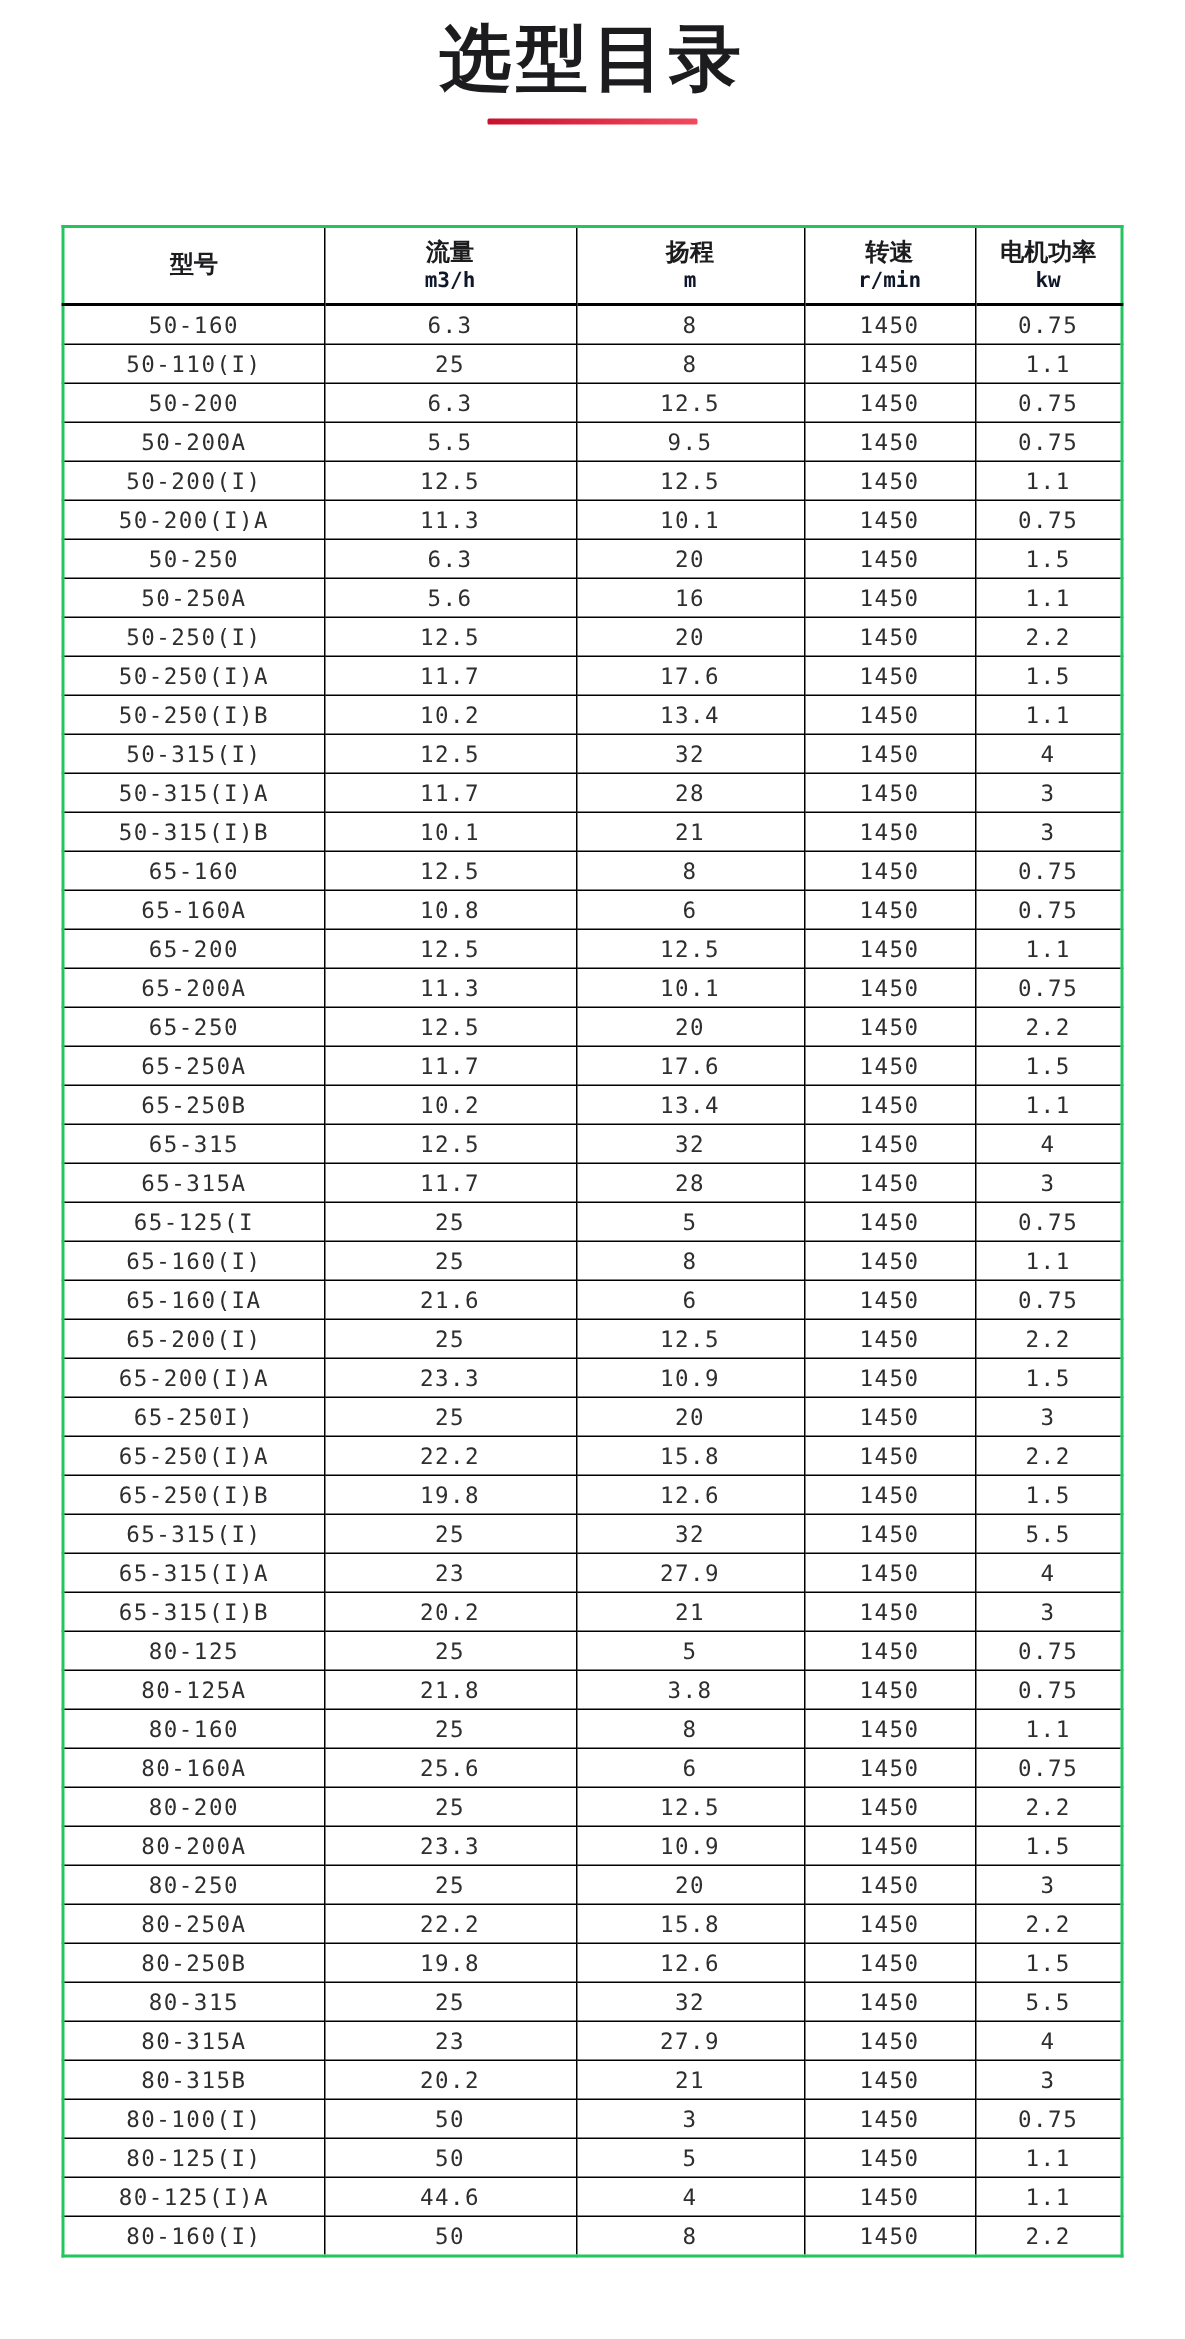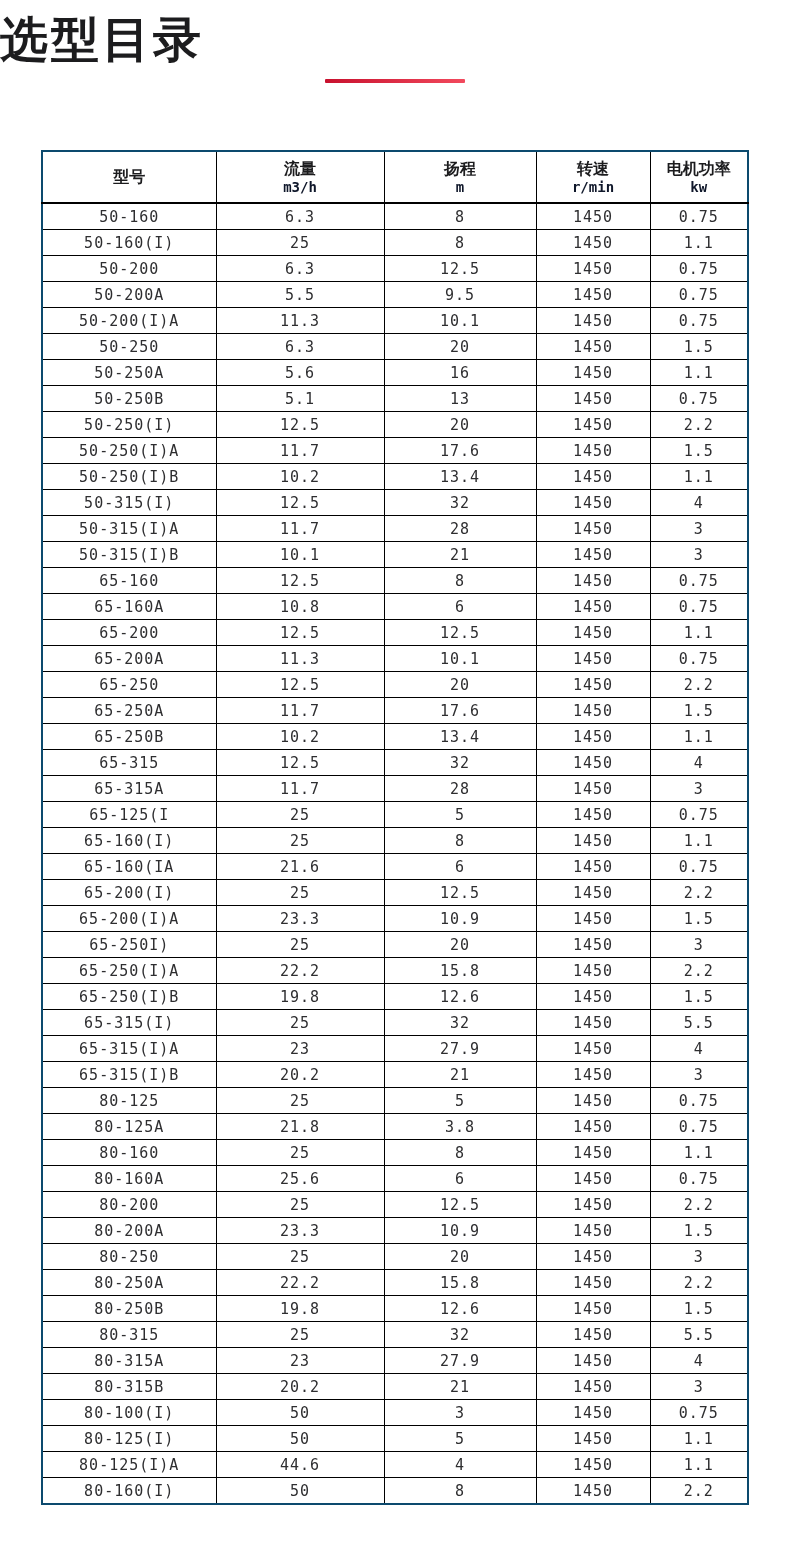--- a/index.html
+++ b/index.html
@@ -10,40 +10,41 @@
   }
   .page {
     width: 790px;
     height: 1559px;
     background: #ffffff;
     overflow: hidden;
   }
   .page-title {
     margin: 0;
     padding-top: 8px;
+    text-align: center;
     font-size: 48px;
     line-height: 64px;
     font-weight: bold;
     color: #1c1c1e;
     letter-spacing: 3px;
     font-family: "Liberation Sans", sans-serif;
   }
   .title-underline {
     width: 140px;
     height: 4px;
     margin: 7px auto 0 auto;
     background: linear-gradient(90deg, #c8112e 0%, #f2495d 100%);
     border-radius: 1px;
   }
   .catalog-table {
     width: 706px;
     margin: 67px auto 0 auto;
     border-collapse: collapse;
     table-layout: fixed;
-    border: 2px solid #0c4a6e;
+    border: 2px solid #22c55e;
   }
   .catalog-table th,
   .catalog-table td {
     border: 1px solid #000000;
     text-align: center;
     vertical-align: middle;
     padding: 0;
     overflow: hidden;
     white-space: nowrap;
   }
@@ -123,41 +124,48 @@
     <tbody>
 
     <tr>
           <td>50-160</td>
           <td>6.3</td>
           <td>8</td>
           <td>1450</td>
           <td>0.75</td>
         </tr>
         <tr>
-          <td>50-160(I)</td>
+          <td>50-110(I)</td>
           <td>25</td>
           <td>8</td>
           <td>1450</td>
           <td>1.1</td>
         </tr>
         <tr>
           <td>50-200</td>
           <td>6.3</td>
           <td>12.5</td>
           <td>1450</td>
           <td>0.75</td>
         </tr>
         <tr>
           <td>50-200A</td>
           <td>5.5</td>
           <td>9.5</td>
           <td>1450</td>
           <td>0.75</td>
         </tr>
         <tr>
+          <td>50-200(I)</td>
+          <td>12.5</td>
+          <td>12.5</td>
+          <td>1450</td>
+          <td>1.1</td>
+        </tr>
+        <tr>
           <td>50-200(I)A</td>
           <td>11.3</td>
           <td>10.1</td>
           <td>1450</td>
           <td>0.75</td>
         </tr>
         <tr>
           <td>50-250</td>
           <td>6.3</td>
           <td>20</td>
@@ -165,27 +173,20 @@
           <td>1.5</td>
         </tr>
         <tr>
           <td>50-250A</td>
           <td>5.6</td>
           <td>16</td>
           <td>1450</td>
           <td>1.1</td>
         </tr>
         <tr>
-          <td>50-250B</td>
-          <td>5.1</td>
-          <td>13</td>
-          <td>1450</td>
-          <td>0.75</td>
-        </tr>
-        <tr>
           <td>50-250(I)</td>
           <td>12.5</td>
           <td>20</td>
           <td>1450</td>
           <td>2.2</td>
         </tr>
         <tr>
           <td>50-250(I)A</td>
           <td>11.7</td>
           <td>17.6</td>

